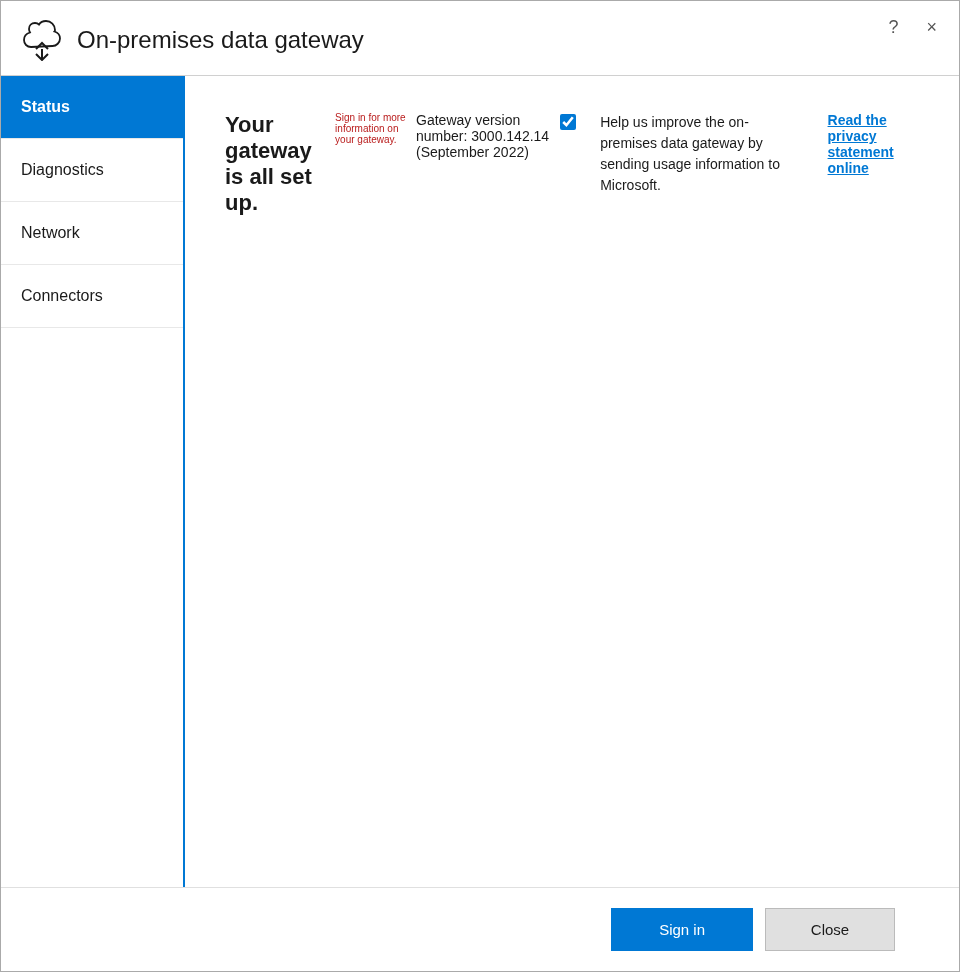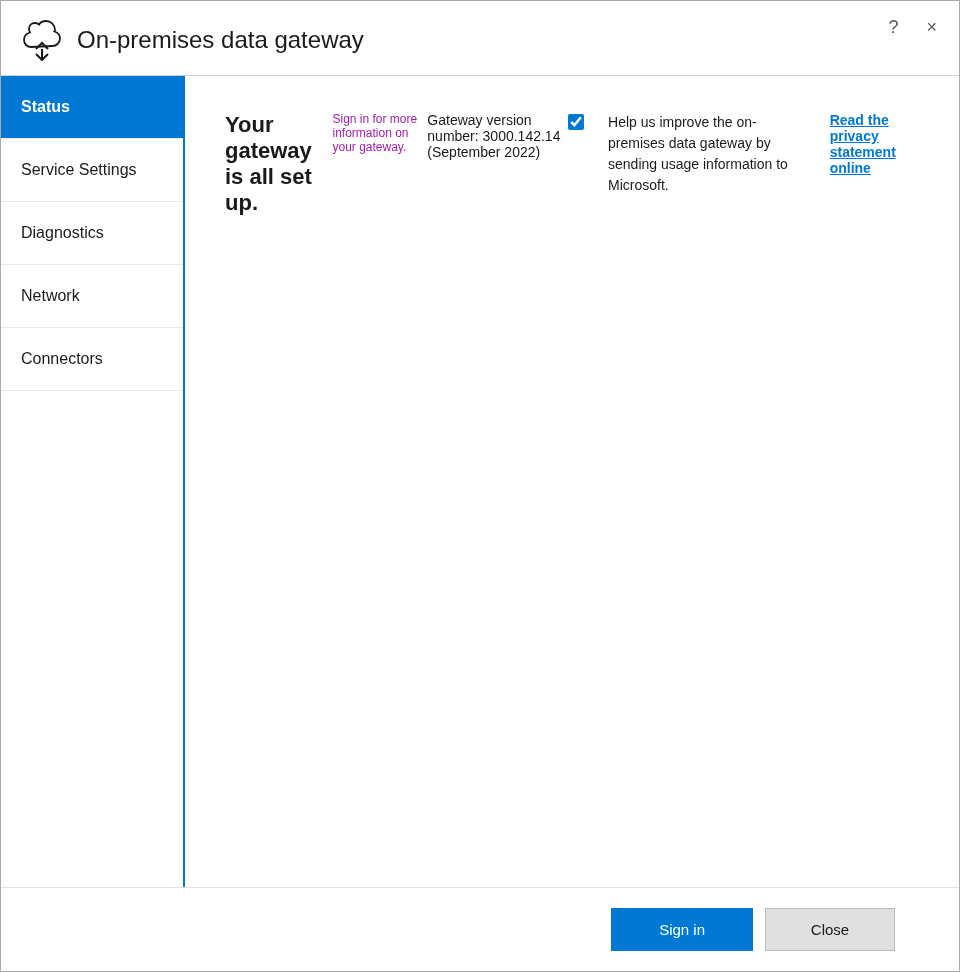--- a/index.html
+++ b/index.html
@@ -113,22 +113,22 @@
     }
 
     .page-title {
       font-size: 22px;
       font-weight: 600;
       color: #1a1a1a;
       margin-bottom: 8px;
     }
 
     .page-subtitle {
-      font-size: 12px;
-      color: #a21caf;
+      font-size: 10px;
+      color: #b91c1c;
       margin-bottom: 24px;
     }
 
     .version-text {
       font-size: 14px;
       color: #1a1a1a;
       margin-bottom: 28px;
     }
 
     .checkbox-row {
@@ -217,23 +217,20 @@
     </div>
   </div>
 
   <div class="main-content">
 
     <nav class="sidebar">
       <button class="sidebar-item active">
         <span>Status</span>
       </button>
       <button class="sidebar-item">
-        <span>Service Settings</span>
-      </button>
-      <button class="sidebar-item">
         <span>Diagnostics</span>
       </button>
       <button class="sidebar-item">
         <span>Network</span>
       </button>
       <button class="sidebar-item">
         <span>Connectors</span>
       </button>
     </nav>
 

